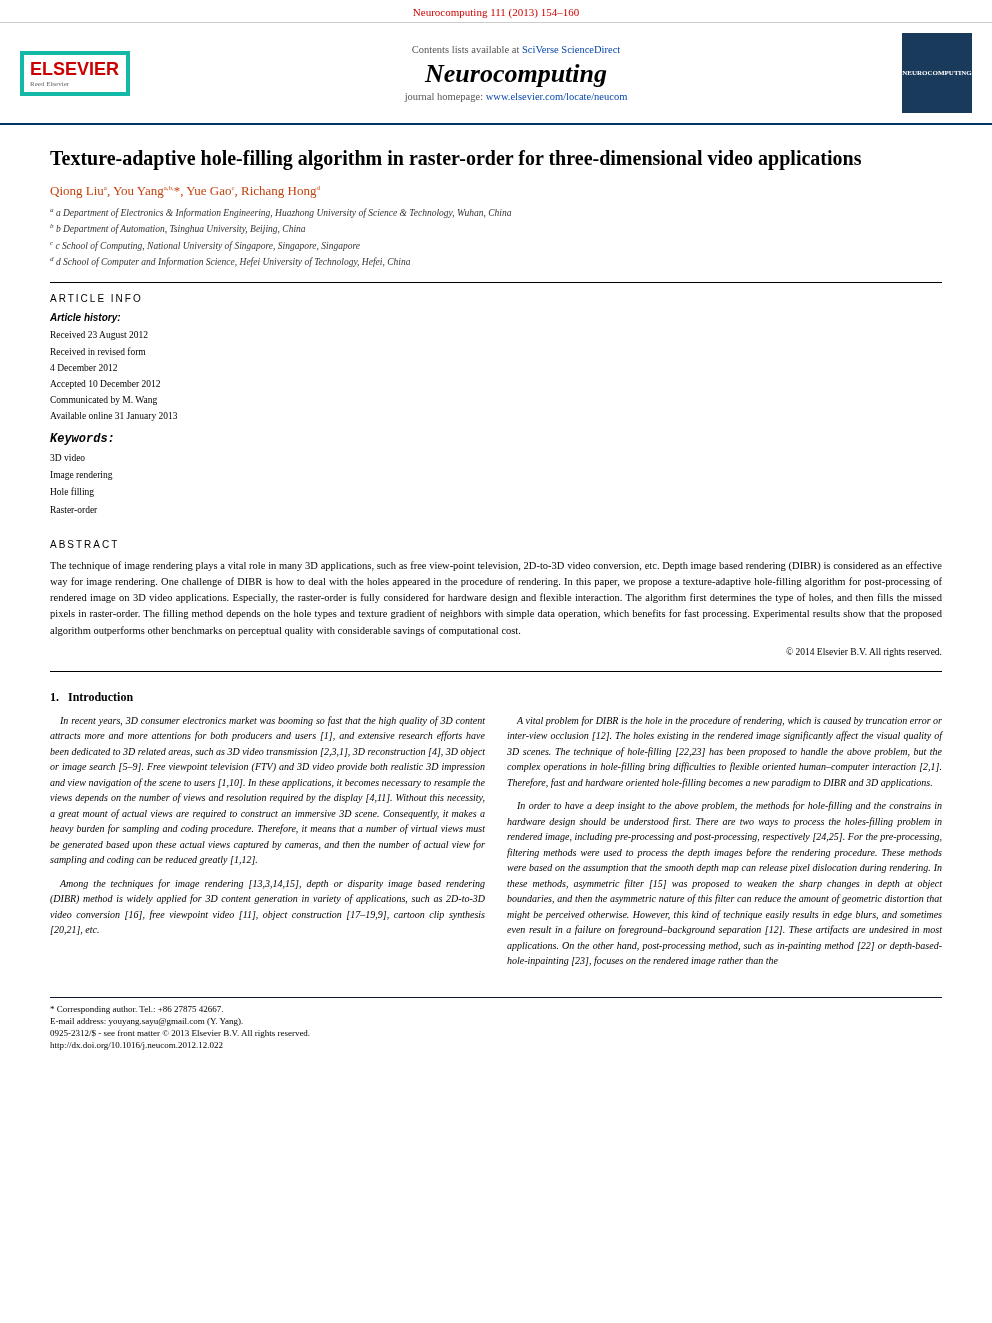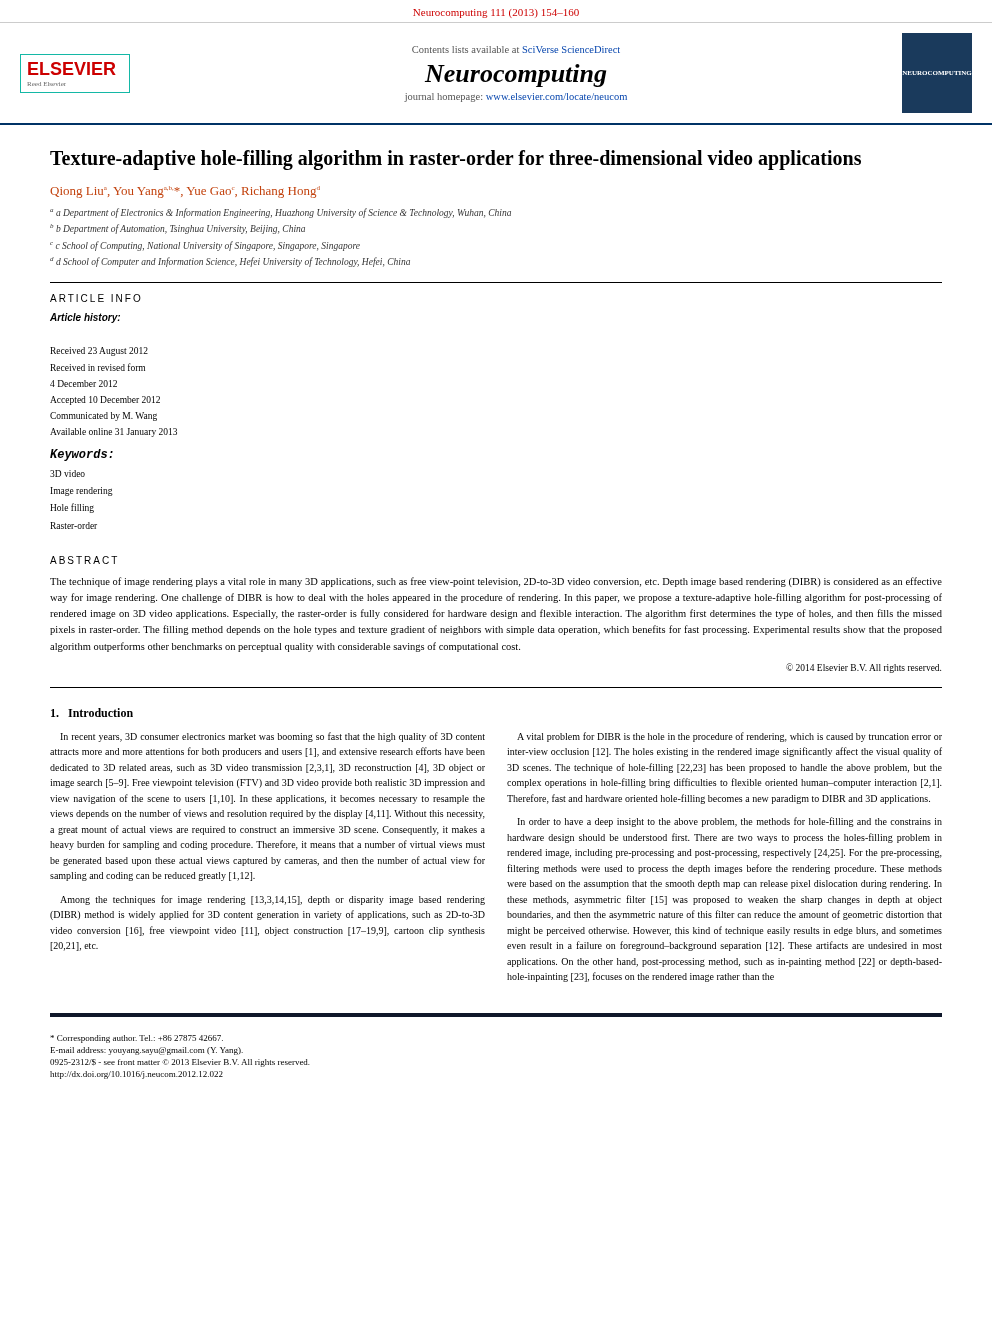--- a/index.html
+++ b/index.html
@@ -115,21 +115,21 @@
       letter-spacing: 2px;
       text-transform: uppercase;
       color: #000;
       margin-bottom: 8px;
       font-family: Arial, sans-serif;
     }
     .article-info-label {
       font-size: 10px;
       font-weight: bold;
       color: #000;
-      margin-bottom: 20px;
+      margin-bottom: 4px;
       font-family: Arial, sans-serif;
       font-style: italic;
     }
     .article-info-dates {
       font-size: 9.5px;
       color: #000;
       line-height: 1.7;
     }
     .keywords-label {
       font-size: 12px;
@@ -161,46 +161,47 @@
     }
     .section-title {
       font-size: 12px;
       font-weight: bold;
       margin-bottom: 8px;
       color: #000;
     }
     .body-two-col {
       display: flex;
       gap: 22px;
+      font-style: italic;
     }
     .body-left, .body-right {
       flex: 1;
     }
     .body-text {
       font-size: 10px;
       line-height: 1.55;
       color: #000;
       text-align: justify;
     }
     .body-text p {
       margin-bottom: 8px;
       text-indent: 1em;
     }
     .footnotes {
-      border-top: 4px solid #0f172a;
+      border-top: 1px solid #0f172a;
       margin-top: 20px;
-      padding-top: 16px;
+      padding-top: 6px;
       font-size: 9px;
       color: #000;
     }
     .footnotes p {
       margin-bottom: 2px;
     }
     .elsevier-box {
-      border: 1px solid #14b8a6;
+      border: 4px solid #14b8a6;
       padding: 4px 6px;
     }
     .elsevier-text-big {
       font-size: 18px;
       font-weight: bold;
       color: #c00;
       font-family: Arial, sans-serif;
     }
     .elsevier-text-sub {
       font-size: 7px;

